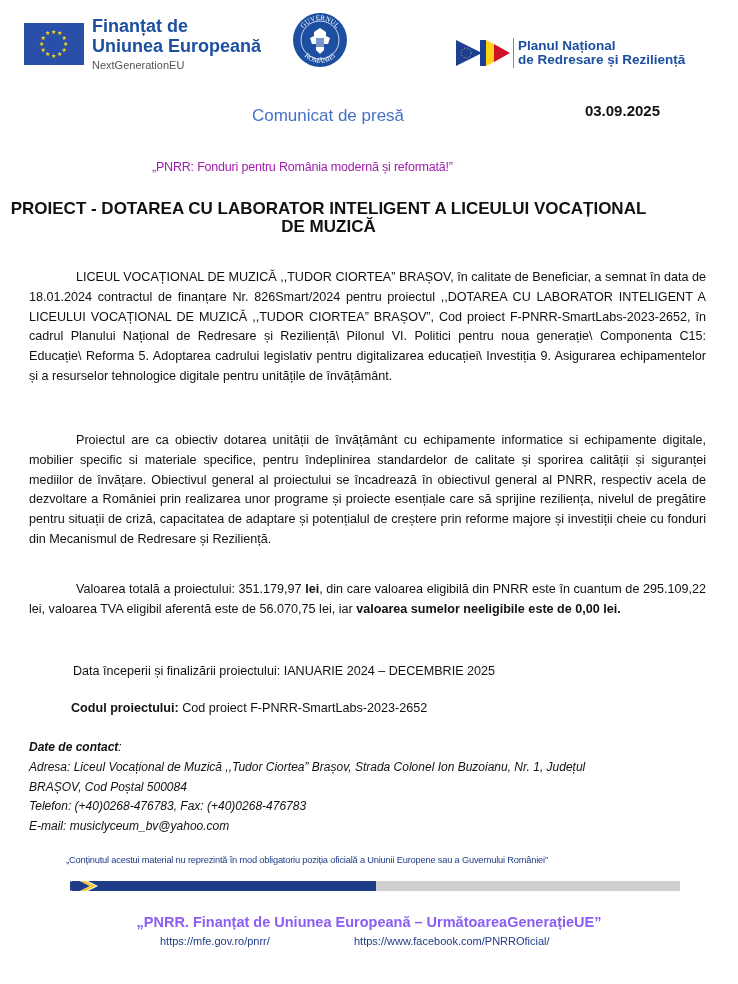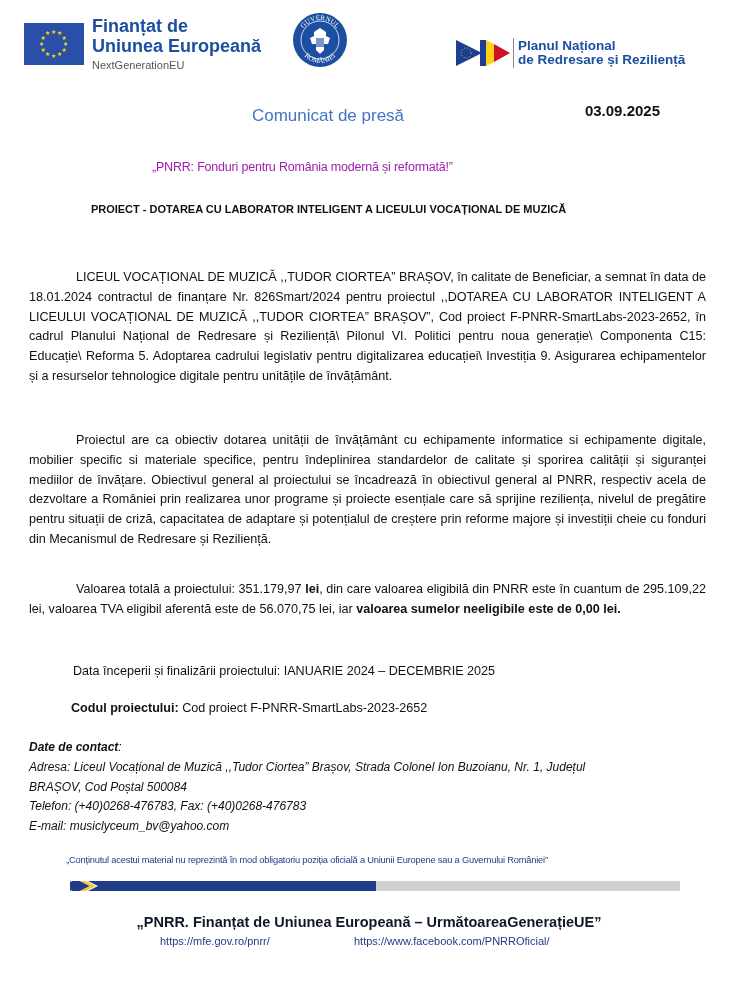--- a/index.html
+++ b/index.html
@@ -16,39 +16,39 @@
 
   .gov-logo { position: absolute; left: 292px; top: 12px; width: 56px; height: 56px; }
 
   .pnrr-logo { position: absolute; left: 456px; top: 14px; display: flex; align-items: center; margin-top: 24px; }
   .pnrr-logo .divider { width: 1px; height: 30px; background: #888; margin: 0 4px 0 3px; }
   .pnrr-logo .txt { color: #1c4fa0; font-weight: bold; font-size: 13.5px; line-height: 1.05; }
 
   .date { position: absolute; right: 78px; top: 102px; font-family: "Liberation Sans", sans-serif; font-weight: bold; font-size: 15px; }
   .title { position: absolute; left: 0; width: 656px; top: 106px; text-align: center; font-size: 17px; color: #4472c4; }
   .slogan { position: absolute; left: 152px; top: 160px; font-size: 12.5px; font-weight: normal; color: #a21caf; letter-spacing: -0.2px; }
-  .project-title { position: absolute; left: 0; width: 657px; top: 200px; text-align: center; font-weight: bold; font-size: 11px; line-height: 18px; }
+  .project-title { position: absolute; left: 0; width: 657px; top: 200px; text-align: center; font-weight: bold; font-size: 17px; line-height: 18px; }
 
   .body-text { position: absolute; left: 29px; width: 677px; font-size: 12.6px; line-height: 19.8px; text-align: justify; }
   .indent { text-indent: 47px; }
   .p1 { top: 268px; }
   .p2 { top: 431px; }
   .p3 { top: 580px; }
   .p4 { position: absolute; left: 73px; top: 664px; font-size: 12.6px; }
   .p5 { position: absolute; left: 71px; top: 701px; font-size: 12.6px; }
   .contact { position: absolute; left: 29px; top: 738px; font-size: 12px; line-height: 19.8px; font-style: italic; }
   b { font-weight: bold; }
 
   .disclaimer { position: absolute; left: 0; width: 614px; top: 855px; text-align: center; font-size: 9.3px; color: #1f3c88; letter-spacing: -0.2px; }
   .bar { position: absolute; left: 72px; top: 881px; width: 608px; height: 10px; }
   .bar .track { position: absolute; left: 0; top: 0; width: 100%; height: 10px; background: #d0d0d0; }
   .bar .fill { position: absolute; left: 0; top: 0; height: 10px; background: #1f3c88; }
   .bar svg { position: absolute; left: -2px; top: -1px; }
 
-  .footer-title { position: absolute; left: 0; width: 738px; top: 914px; text-align: center; font-size: 14.5px; font-weight: bold; color: #0f172a; }
+  .footer-title { position: absolute; left: 0; width: 738px; top: 914px; text-align: center; font-size: 14.5px; font-weight: bold; color: #8b5cf6; }
   .footer-links { position: absolute; left: 0; width: 738px; top: 935px; font-size: 11px; color: #1f3c88; }
   .footer-links .l1 { position: absolute; left: 160px; }
   .footer-links .l2 { position: absolute; left: 354px; }
 </style>
 </head>
 <body>
 
 <div class="header">
   <div class="eu-logo">
     <div class="eu-flag" id="eu-flag" style="background: rgb(42, 79, 168);">

